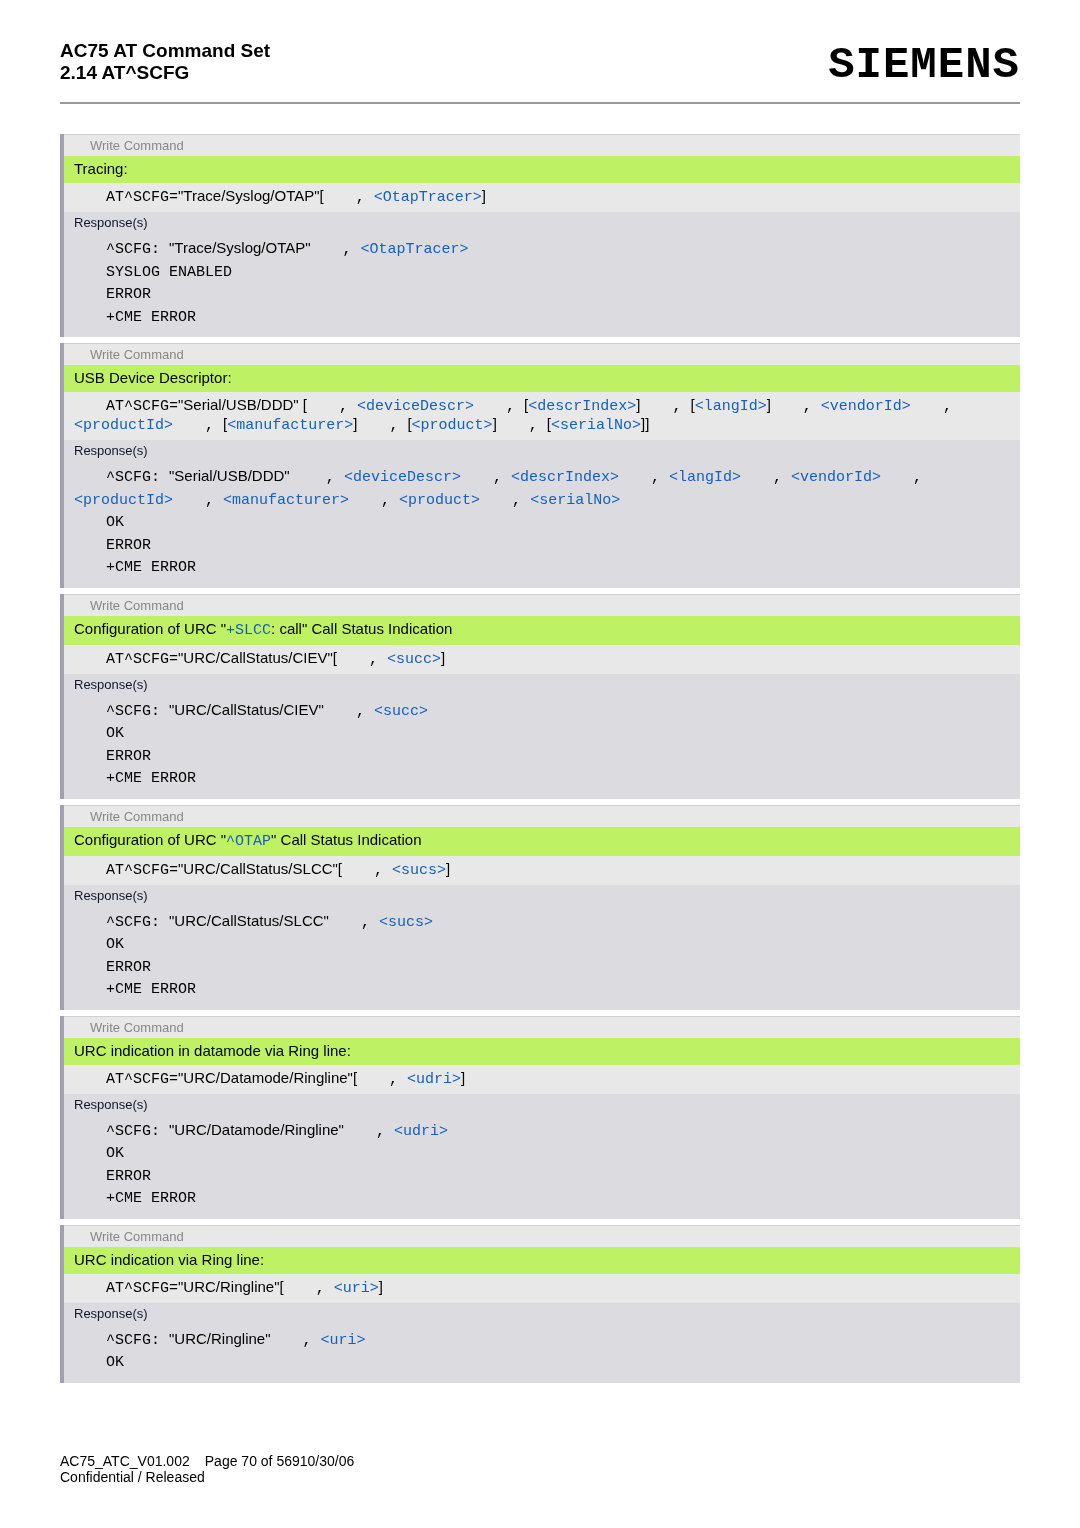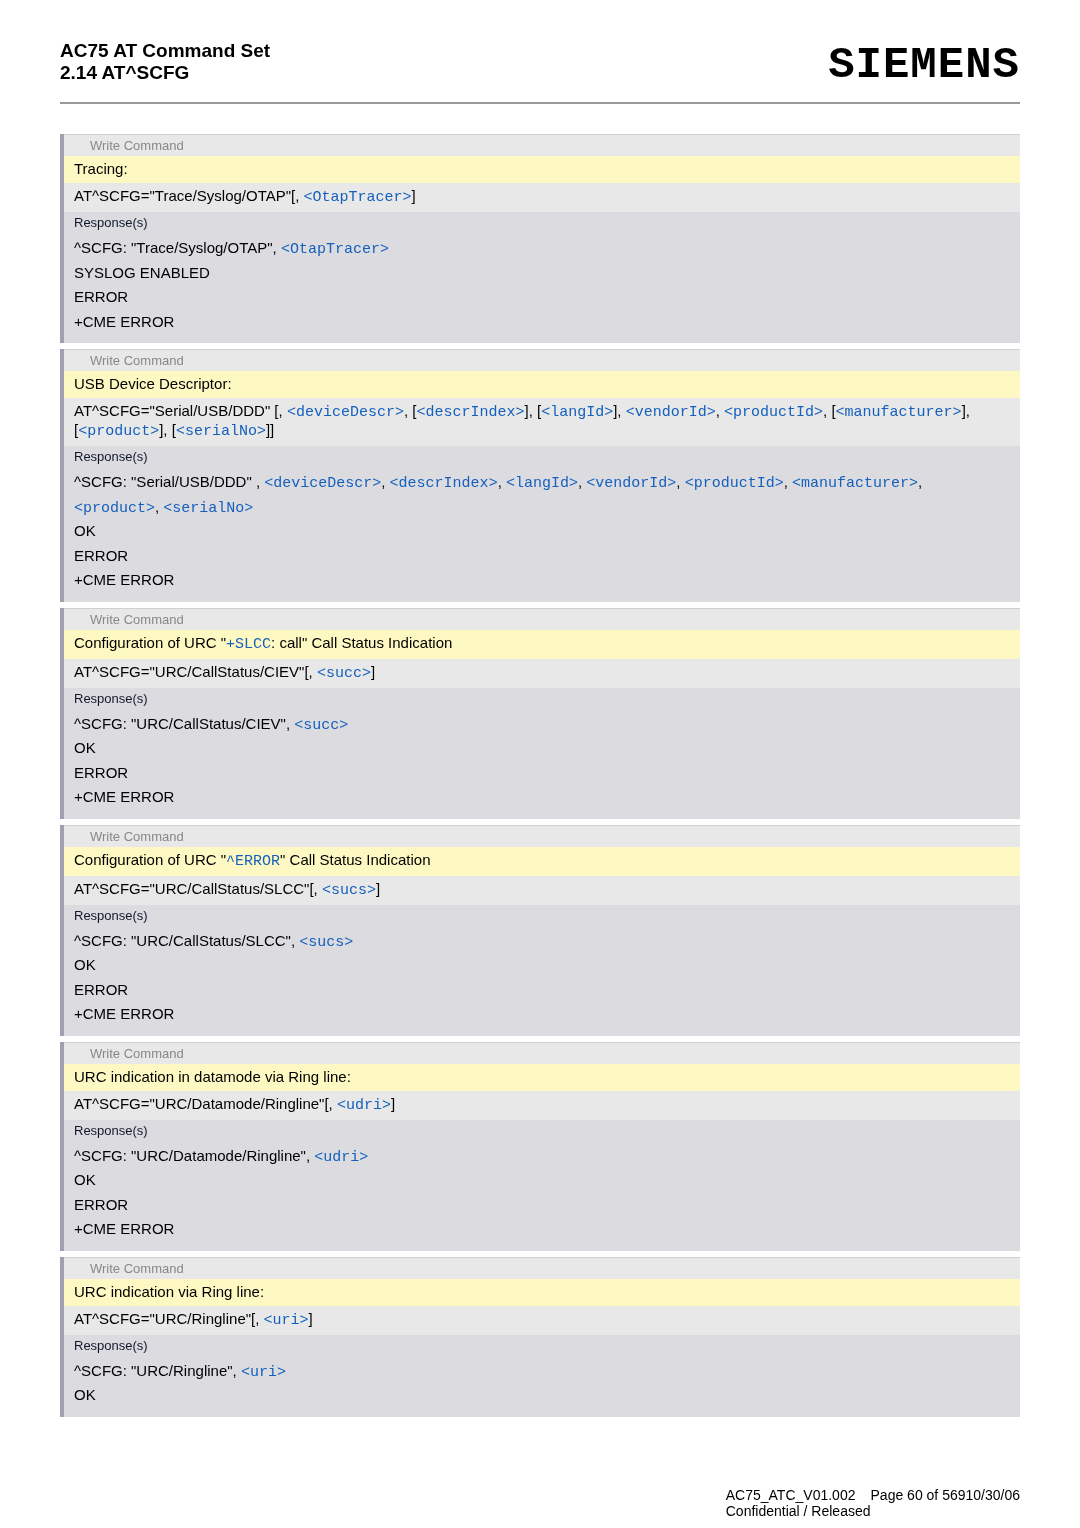--- a/index.html
+++ b/index.html
@@ -44,21 +44,21 @@
     margin-bottom: 6px;
   }
   .section-label {
     background: #e8e8e8;
     color: #888;
     font-size: 13px;
     padding: 3px 26px;
     border-top: 1px solid #d0d0d0;
   }
   .section-desc {
-    background: #fef9c3;
+    background: #bef264;
     font-size: 15px;
     padding: 4px 10px 6px 10px;
   }
   .section-cmd {
     background: #e8e8e8;
     font-size: 15px;
     padding: 4px 10px 6px 10px;
     font-family: "Courier New", monospace;
   }
   .section-resp-label {
@@ -68,25 +68,25 @@
     padding: 3px 10px;
   }
   .section-resp {
     background: #dcdce0;
     font-size: 15px;
     padding: 4px 10px 8px 10px;
     font-family: "Courier New", monospace;
     line-height: 1.5;
   }
   .param { color: #1560bd; font-family: "Courier New", monospace; }
-  .mono-black { font-family: Liberation Sans, sans-serif; color: #000; }
+  .mono-black { font-family: Liberation Mono, monospace; color: #000; margin-left: 32px; }
   .plain { font-family: Arial, Helvetica, sans-serif; }
   .footer {
     display: flex;
-    justify-content: flex-end;
+    justify-content: flex-start;
     font-size: 14px;
     margin-top: 60px;
     padding-top: 10px;
   }
   .footer .left, .footer .center, .footer .right { }
 </style>
 </head>
 <body>
 
 <div class="page">
@@ -132,21 +132,21 @@
         <div class="section-resp-label">Response(s)</div>
         <div class="section-resp">
           <div><span class="mono-black">^SCFG: </span><span class="plain">"URC/CallStatus/CIEV"</span><span class="mono-black">, </span><span class="param">&lt;succ&gt;</span></div>
           <div><span class="mono-black">OK</span></div>
           <div><span class="mono-black">ERROR</span></div>
           <div><span class="mono-black">+CME ERROR</span></div>
         </div>
       </div>
       <div class="command-block">
         <div class="section-label">Write Command</div>
-        <div class="section-desc"><span class="plain">Configuration of URC "</span><span class="param">^ERROR</span><span class="plain">" Call Status Indication</span></div>
+        <div class="section-desc"><span class="plain">Configuration of URC "</span><span class="param">^OTAP</span><span class="plain">" Call Status Indication</span></div>
         <div class="section-cmd"><span class="mono-black">AT^SCFG=</span><span class="plain">"URC/CallStatus/SLCC"[</span><span class="mono-black">, </span><span class="param">&lt;sucs&gt;</span><span class="plain">]</span></div>
         <div class="section-resp-label">Response(s)</div>
         <div class="section-resp">
           <div><span class="mono-black">^SCFG: </span><span class="plain">"URC/CallStatus/SLCC"</span><span class="mono-black">, </span><span class="param">&lt;sucs&gt;</span></div>
           <div><span class="mono-black">OK</span></div>
           <div><span class="mono-black">ERROR</span></div>
           <div><span class="mono-black">+CME ERROR</span></div>
         </div>
       </div>
       <div class="command-block">
@@ -171,17 +171,17 @@
           <div><span class="mono-black">OK</span></div>
         </div>
       </div>
     </div>
 
   <div class="footer">
     <div class="left">
       <div>AC75_ATC_V01.002</div>
       <div>Confidential / Released</div>
     </div>
-    <div class="center">Page 60 of 569</div>
+    <div class="center">Page 70 of 569</div>
     <div class="right">10/30/06</div>
   </div>
 
 </div>
 
 </body></html>

